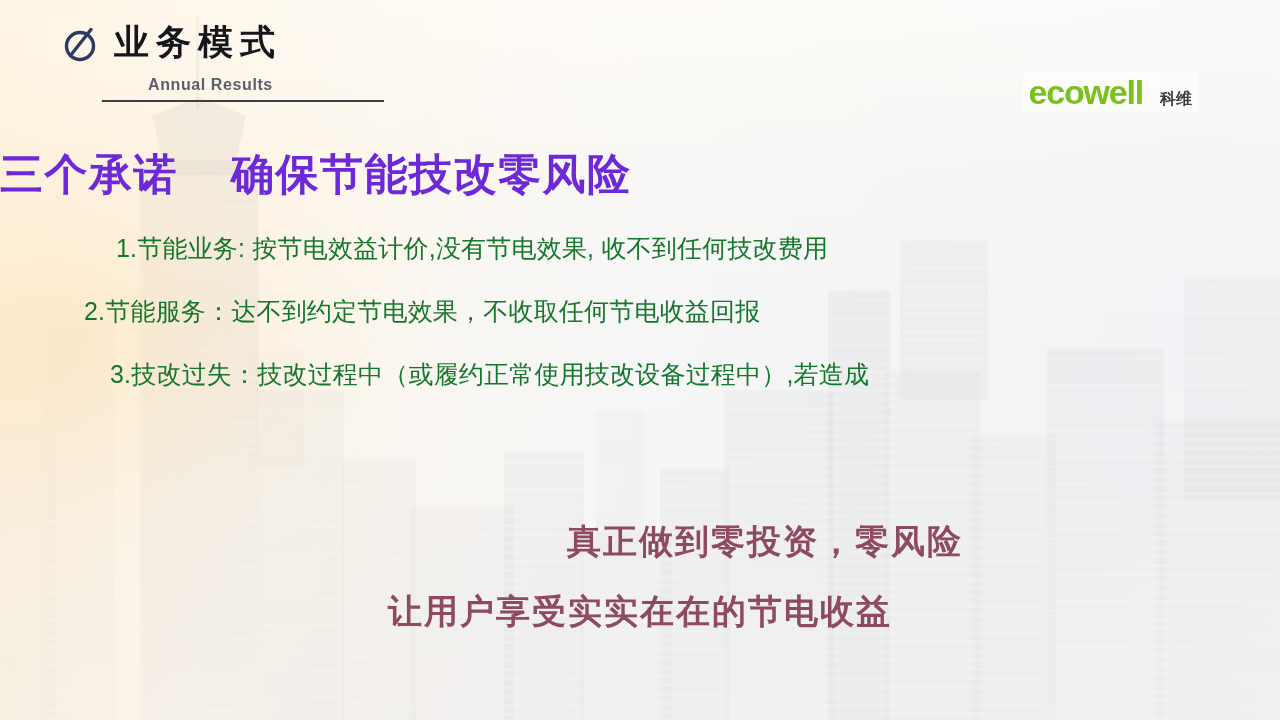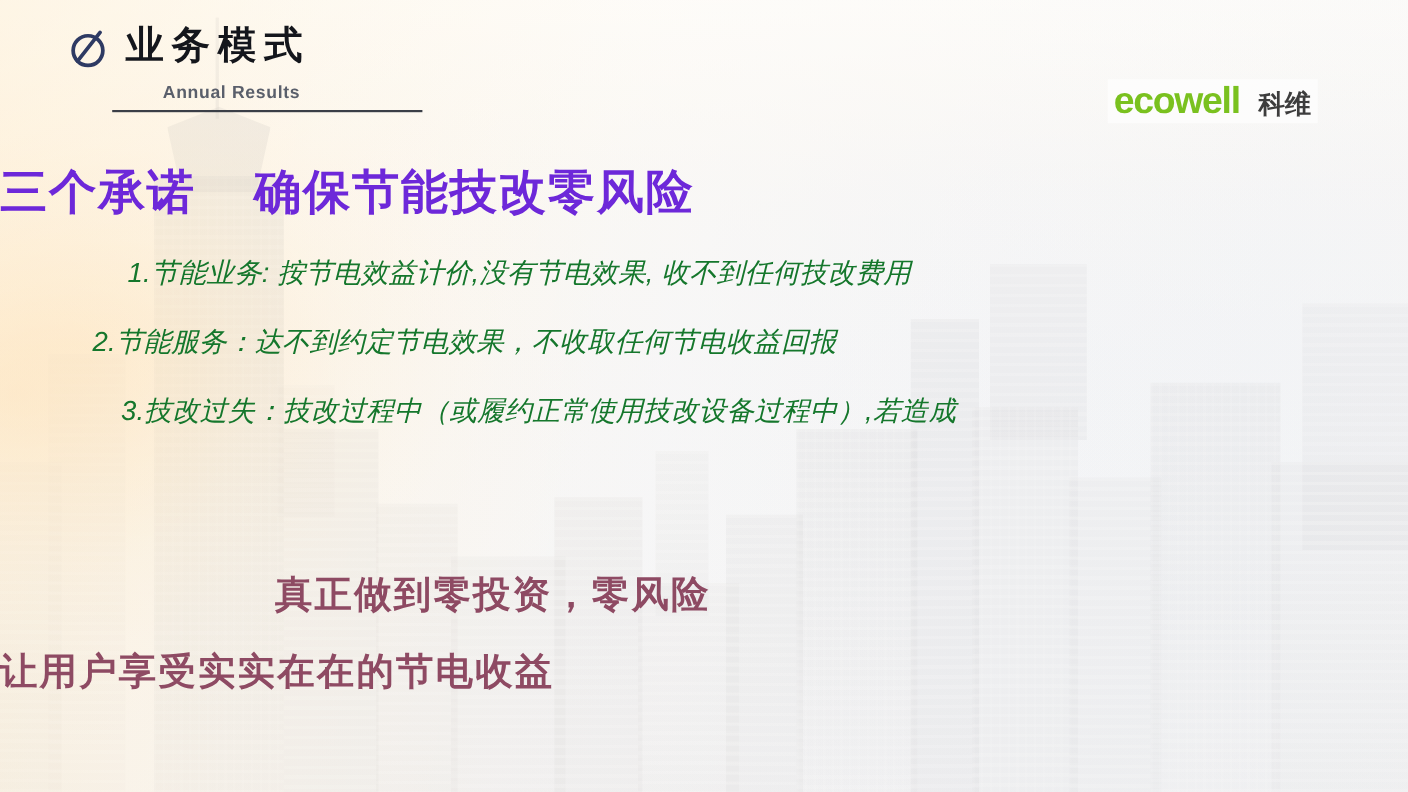--- a/index.html
+++ b/index.html
@@ -235,21 +235,21 @@
     padding: 3px 6px;
   }
   .brand-en {
     font-size: 34px;
     font-weight: 700;
     color: #7ac11f;
     letter-spacing: -1.2px;
     line-height: 1;
   }
   .brand-zh {
-    font-size: 24px;
+    font-size: 16px;
     font-weight: 700;
     color: #3d3d3d;
     letter-spacing: 0px;
     line-height: 1;
   }
 
   
   .headline {
     position: absolute;
     left: 0;
@@ -261,21 +261,20 @@
     letter-spacing: 1.5px;
   }
   .headline .gap { display: inline-block; width: 26px; }
 
   
   .body-list {
     position: absolute;
     left: 0;
     top: 236px;
     width: 1152px;
-    font-style: italic;
   }
   .body-line {
     color: #15772c;
     font-size: 25px;
     line-height: 1;
     letter-spacing: 0.2px;
     white-space: nowrap;
   }
   .ln1 { margin-left: 116px; }
   .ln2 { margin-left: 84px; margin-top: 38px; }
@@ -287,20 +286,21 @@
     position: absolute;
     left: 0;
     top: 524px;
     width: 1280px;
     color: #8e4a63;
     font-size: 34px;
     font-weight: 700;
     line-height: 1;
     letter-spacing: 2px;
     white-space: nowrap;
+    text-align: center;
   }
   .cl1 { margin-left: 250px; }
   .cl2 { margin-top: 36px; }
 </style>
 </head>
 <body>
 
 <div id="slide">
 
   <div class="bg-layer bg-sky"></div>

